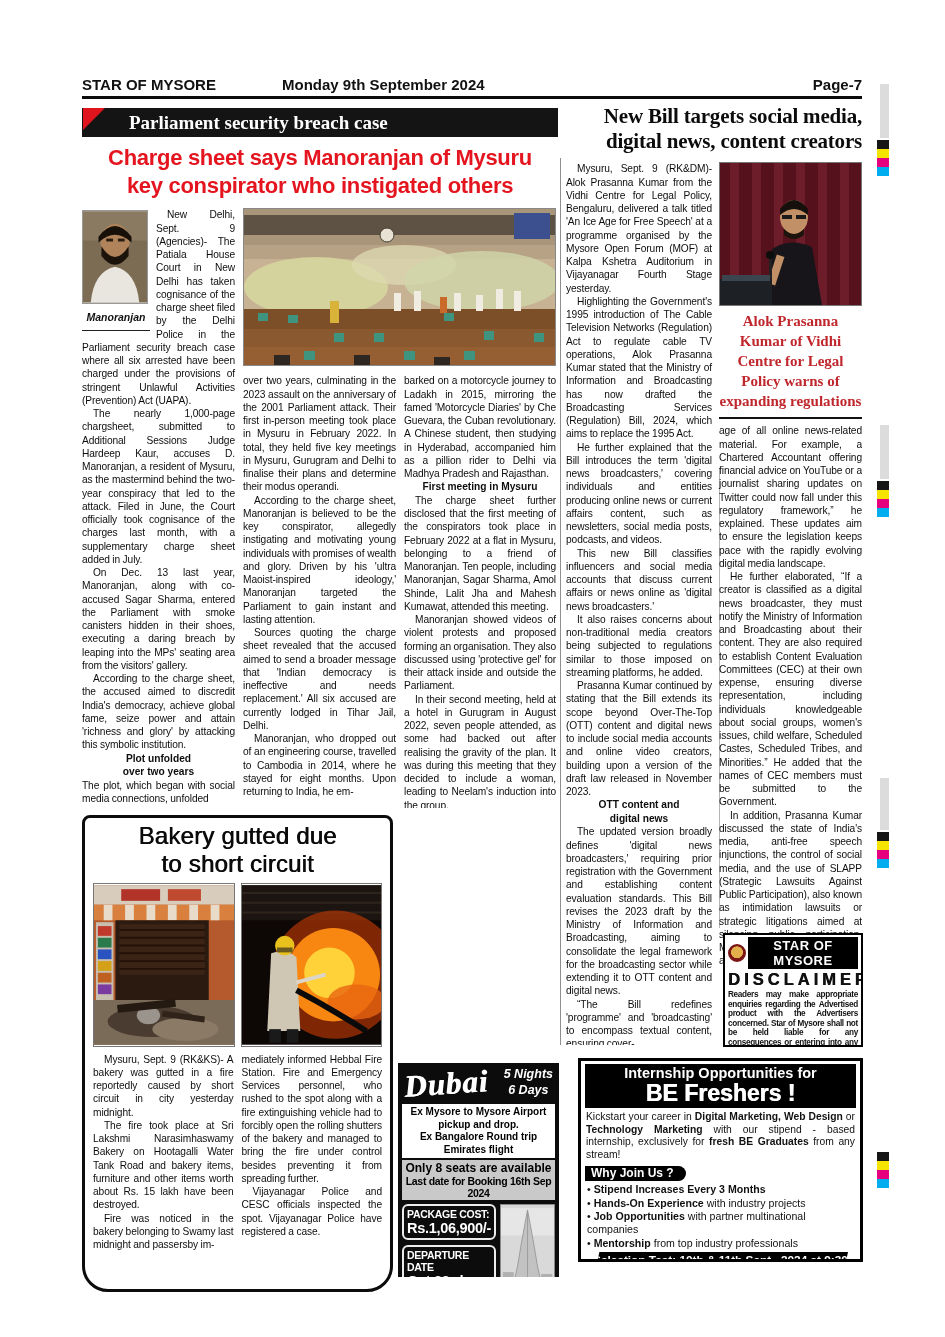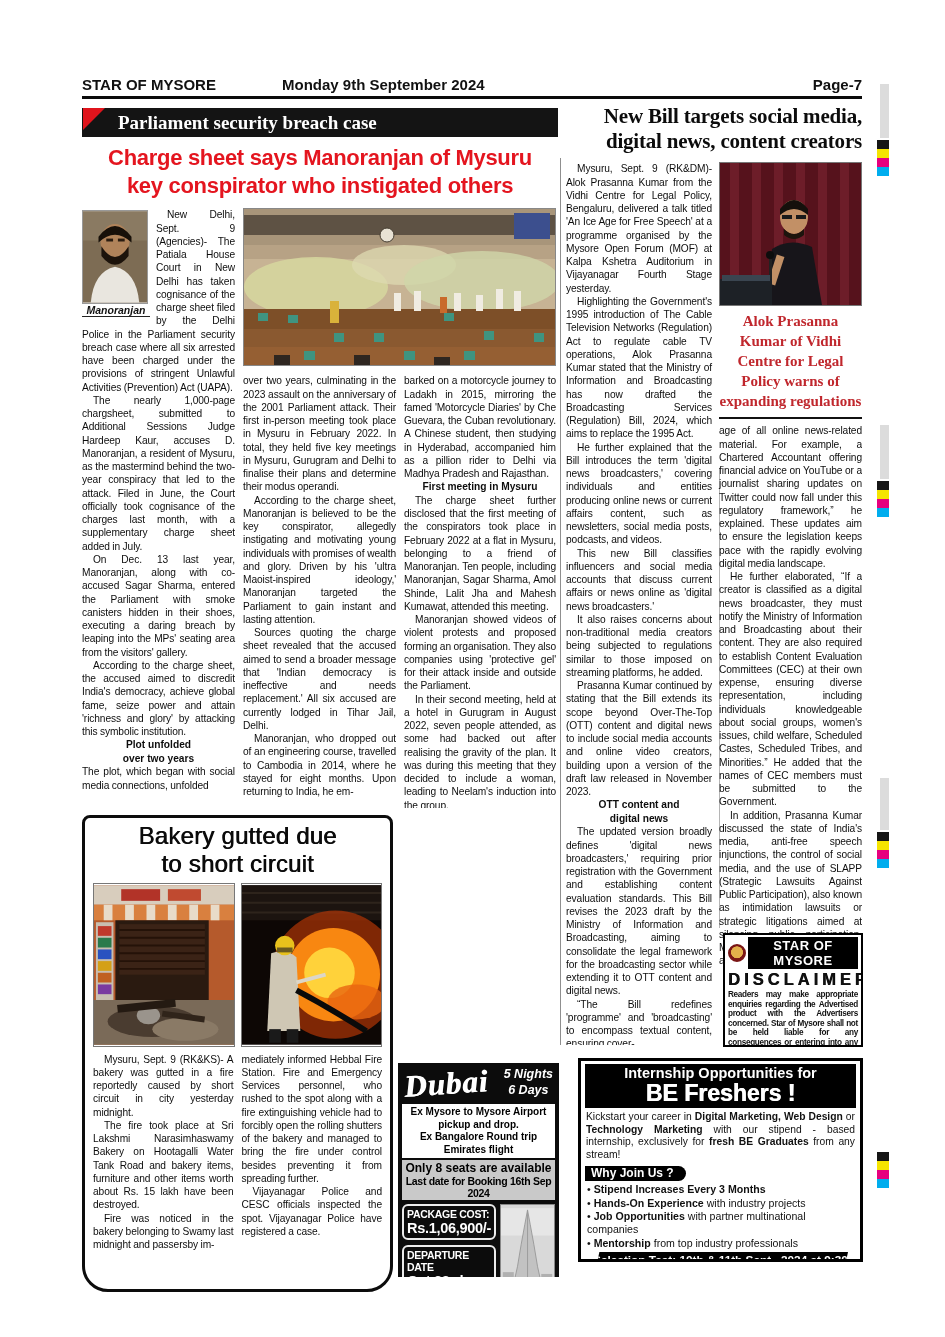--- a/index.html
+++ b/index.html
@@ -16,33 +16,33 @@
   
   .bodytext p{font-size:10.2px;line-height:1.3;text-align:justify;text-indent:11px;
               letter-spacing:-0.1px;color:#0d0d0d;word-spacing:-0.2px}
   .bodytext p.lead{text-indent:11px}
   .cont > p:first-child{text-indent:0}
   .subhead{font-weight:bold;text-align:center;font-size:10.2px;line-height:1.32;color:#0d0d0d}
 
   
   .parl{position:absolute;left:82px;top:108px;width:476px;height:700px;overflow:hidden}
   .kicker{position:relative;background:#141414;color:#fff;height:29px;line-height:29px;
-          padding-left:36px;font-family:"Liberation Serif",serif;font-weight:bold;font-size:19px}
+          padding-left:47px;font-family:"Liberation Serif",serif;font-weight:bold;font-size:19px}
   .kicker-flag{position:absolute;left:1px;top:-2px;width:0;height:0;
                border-top:24px solid #e0141c;border-right:24px solid transparent}
   .red-head{margin-top:7px;text-align:center;color:#e4151f;font-weight:bold;
             font-size:22px;line-height:1.26;letter-spacing:-0.3px}
   .parl-body{margin-top:9px;display:flex;gap:8px}
   .pcol{width:153px}
   .pwrap{width:313px}
   .parl-photo{width:313px;height:158px;margin-bottom:8px;border:1px solid #888;overflow:hidden}
   .pwrap-cols{display:flex;gap:8px}
   .inline-photo{float:left;width:68px;margin:2px 6px 1px 0;text-align:center}
   .inline-photo svg{display:block;border:1px solid #999}
-  .photo-cap{font-size:10.5px;font-weight:bold;font-style:italic;border-bottom:1.5px solid #222;padding:0 0}
+  .photo-cap{font-size:10.5px;font-weight:bold;font-style:italic;border-bottom:1.5px solid #222;padding:7px 0}
 
   
   .vrule{position:absolute;width:1px;background:#8f8f8f}
 
   
   .bill{position:absolute;left:566px;top:104px;width:296px;height:941px;overflow:hidden}
   .bill-head{font-family:"Liberation Serif",serif;font-weight:bold;font-size:21px;
              line-height:1.2;text-align:right;color:#0c0c0c;letter-spacing:-0.2px}
   .bill-body{margin-top:8px;display:flex;gap:7px}
   .bcol1{width:146px}
@@ -212,21 +212,21 @@
               <p>Sources quoting the charge sheet revealed that the accused aimed to send a broader message that 'Indian democracy is ineffective and needs replacement.' All six accused are currently lodged in Tihar Jail, Delhi.</p>
               <p>Manoranjan, who dropped out of an engineering course, travelled to Cambodia in 2014, where he stayed for eight months. Upon returning to India, he em-</p>
             </div>
           <div class="pcol" style="width:152px">
             <div class="cont">
                 <p>barked on a motorcycle journey to Ladakh in 2015, mirroring the famed 'Motorcycle Diaries' by Che Guevara, the Cuban revolutionary. A Chinese student, then studying in Hyderabad, accompanied him as a pillion rider to Delhi via Madhya Pradesh and Rajasthan.</p>
               </div>
             <div class="subhead">First meeting in Mysuru</div>
             <div>
                 <p>The charge sheet further disclosed that the first meeting of the conspirators took place in February 2022 at a flat in Mysuru, belonging to a friend of Manoranjan. Ten people, including Manoranjan, Sagar Sharma, Amol Shinde, Lalit Jha and Mahesh Kumawat, attended this meeting.</p>
-                <p>Manoranjan showed videos of violent protests and proposed forming an organisation. They also companies using 'protective gel' for their attack inside and outside the Parliament.</p>
+                <p>Manoranjan showed videos of violent protests and proposed forming an organisation. They also discussed using 'protective gel' for their attack inside and outside the Parliament.</p>
                 <p>In their second meeting, held at a hotel in Gurugram in August 2022, seven people attended, as some had backed out after realising the gravity of the plan. It was during this meeting that they decided to include a woman, leading to Neelam's induction into the group.</p>
               </div>
           </div>
         </div>
       </div>
     </div>
   </section>
 
   <div class="vrule" style="left:560px;top:158px;height:887px"></div>
   <div class="vrule" style="left:719px;top:468px;height:460px;background:#b5b5b5"></div>

